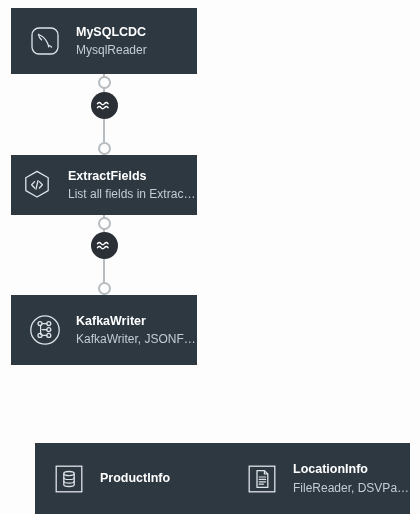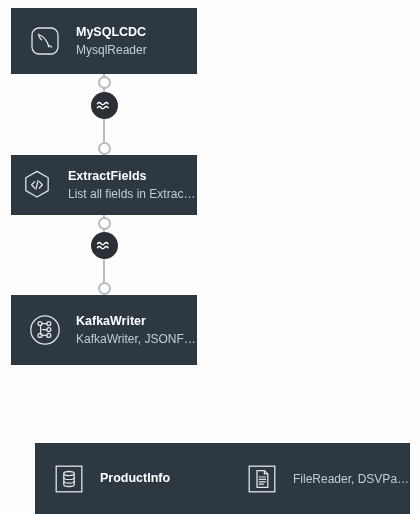--- a/index.html
+++ b/index.html
@@ -204,17 +204,18 @@
   <div class="node" id="node-locationinfo">
     <span class="node-icon">
       <svg width="30" height="30" viewBox="0 0 30 30">
         <rect x="2.2" y="2.2" width="25.6" height="25.6" fill="none" stroke="#dde3e8" stroke-width="1.3"></rect>
         <path d="M10.0 6.6h7.4l3.4 3.4v13.4H10.0z" fill="none" stroke="#dde3e8" stroke-width="1.3" stroke-linejoin="round"></path>
         <path d="M17.4 6.6V10h3.4" fill="none" stroke="#dde3e8" stroke-width="1.2"></path>
         <path d="M12.2 13.0h6.4M12.2 15.4h6.4M12.2 17.8h6.4M12.2 20.2h4.2" fill="none" stroke="#dde3e8" stroke-width="1.2" stroke-linecap="round"></path>
       </svg>
     </span>
     <span class="node-text">
+      <span class="node-title">LocationInfo</span>
       <span class="node-sub wide">FileReader, DSVParser</span>
     </span>
   </div>
 
 </div>
 
 </body></html>

